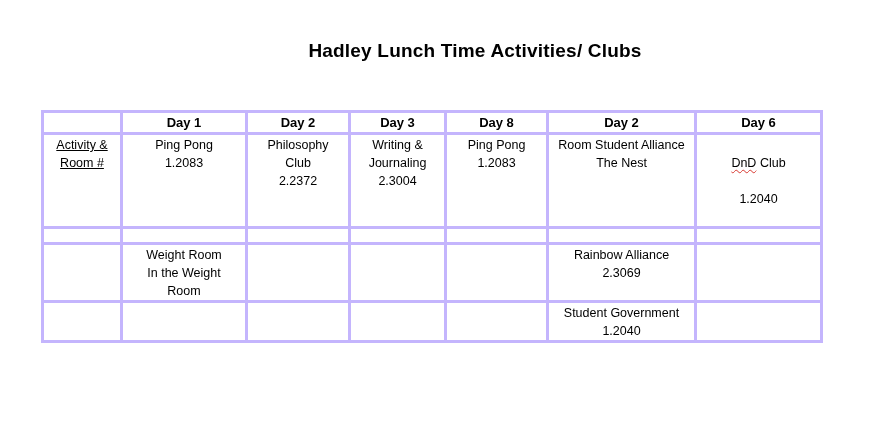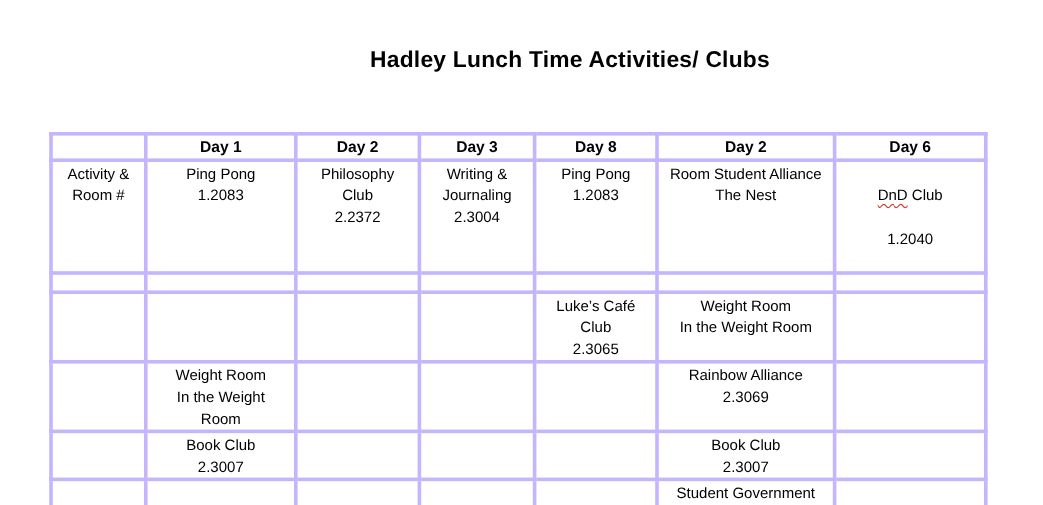--- a/index.html
+++ b/index.html
@@ -34,21 +34,21 @@
     line-height: 18px;
     white-space: pre-line;
     overflow: hidden;
   }
   table.schedule th {
     font-size: 13px;
     line-height: 19px;
     font-weight: bold;
     padding: 0;
   }
-  td.cell-left { text-align: left; padding-left: 5px; }
+  td.cell-left { text-align: left; padding-left: 5px; text-decoration: underline; }
   tr.rh-head { height: 22px; }
   tr.rh-1 { height: 55px; }
   tr.rh-2 { height: 16px; }
   tr.rh-3 { height: 54px; }
   tr.rh-4 { height: 53px; }
   tr.rh-5 { height: 37px; }
   tr.rh-6 { height: 36px; }
   .misspell {
     text-decoration-line: underline;
     text-decoration-style: wavy;
@@ -105,53 +105,30 @@
   </tr>
   <tr class="rh-2">
     <td></td>
     <td></td>
     <td></td>
     <td></td>
     <td></td>
     <td></td>
     <td></td>
   </tr>
-  <tr class="rh-3">
-    <td></td>
-    <td></td>
-    <td></td>
-    <td></td>
-    <td>Luke’s Café
-Club
-2.3065</td>
-    <td>Weight Room
-In the Weight Room</td>
-    <td></td>
-  </tr>
   <tr class="rh-4">
     <td></td>
     <td>Weight Room
 In the Weight
 Room</td>
     <td></td>
     <td></td>
     <td></td>
     <td>Rainbow Alliance
 2.3069</td>
-    <td></td>
-  </tr>
-  <tr class="rh-5">
-    <td></td>
-    <td>Book Club
-2.3007</td>
-    <td></td>
-    <td></td>
-    <td></td>
-    <td>Book Club
-2.3007</td>
     <td></td>
   </tr>
   <tr class="rh-6">
     <td></td>
     <td></td>
     <td></td>
     <td></td>
     <td></td>
     <td>Student Government
 1.2040</td>

